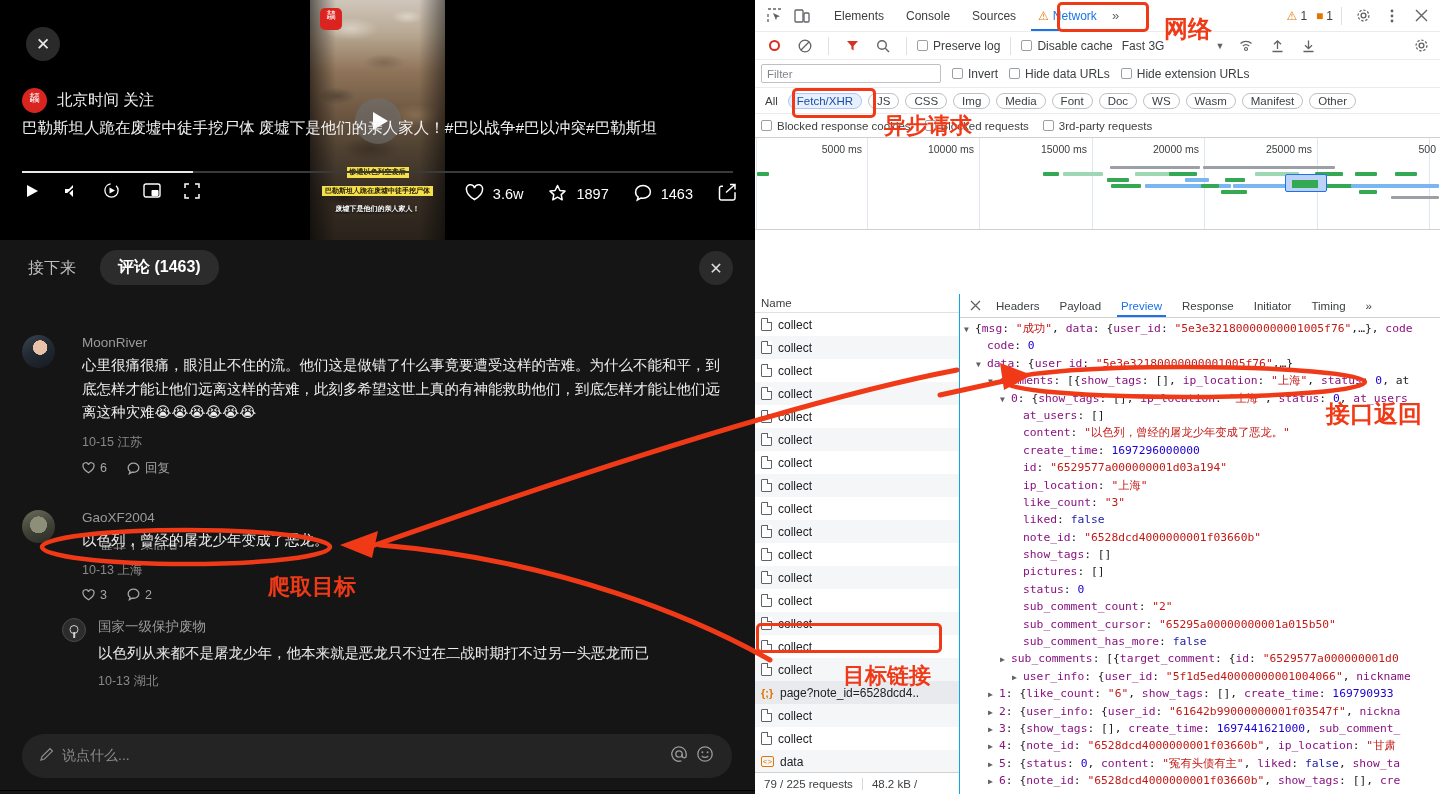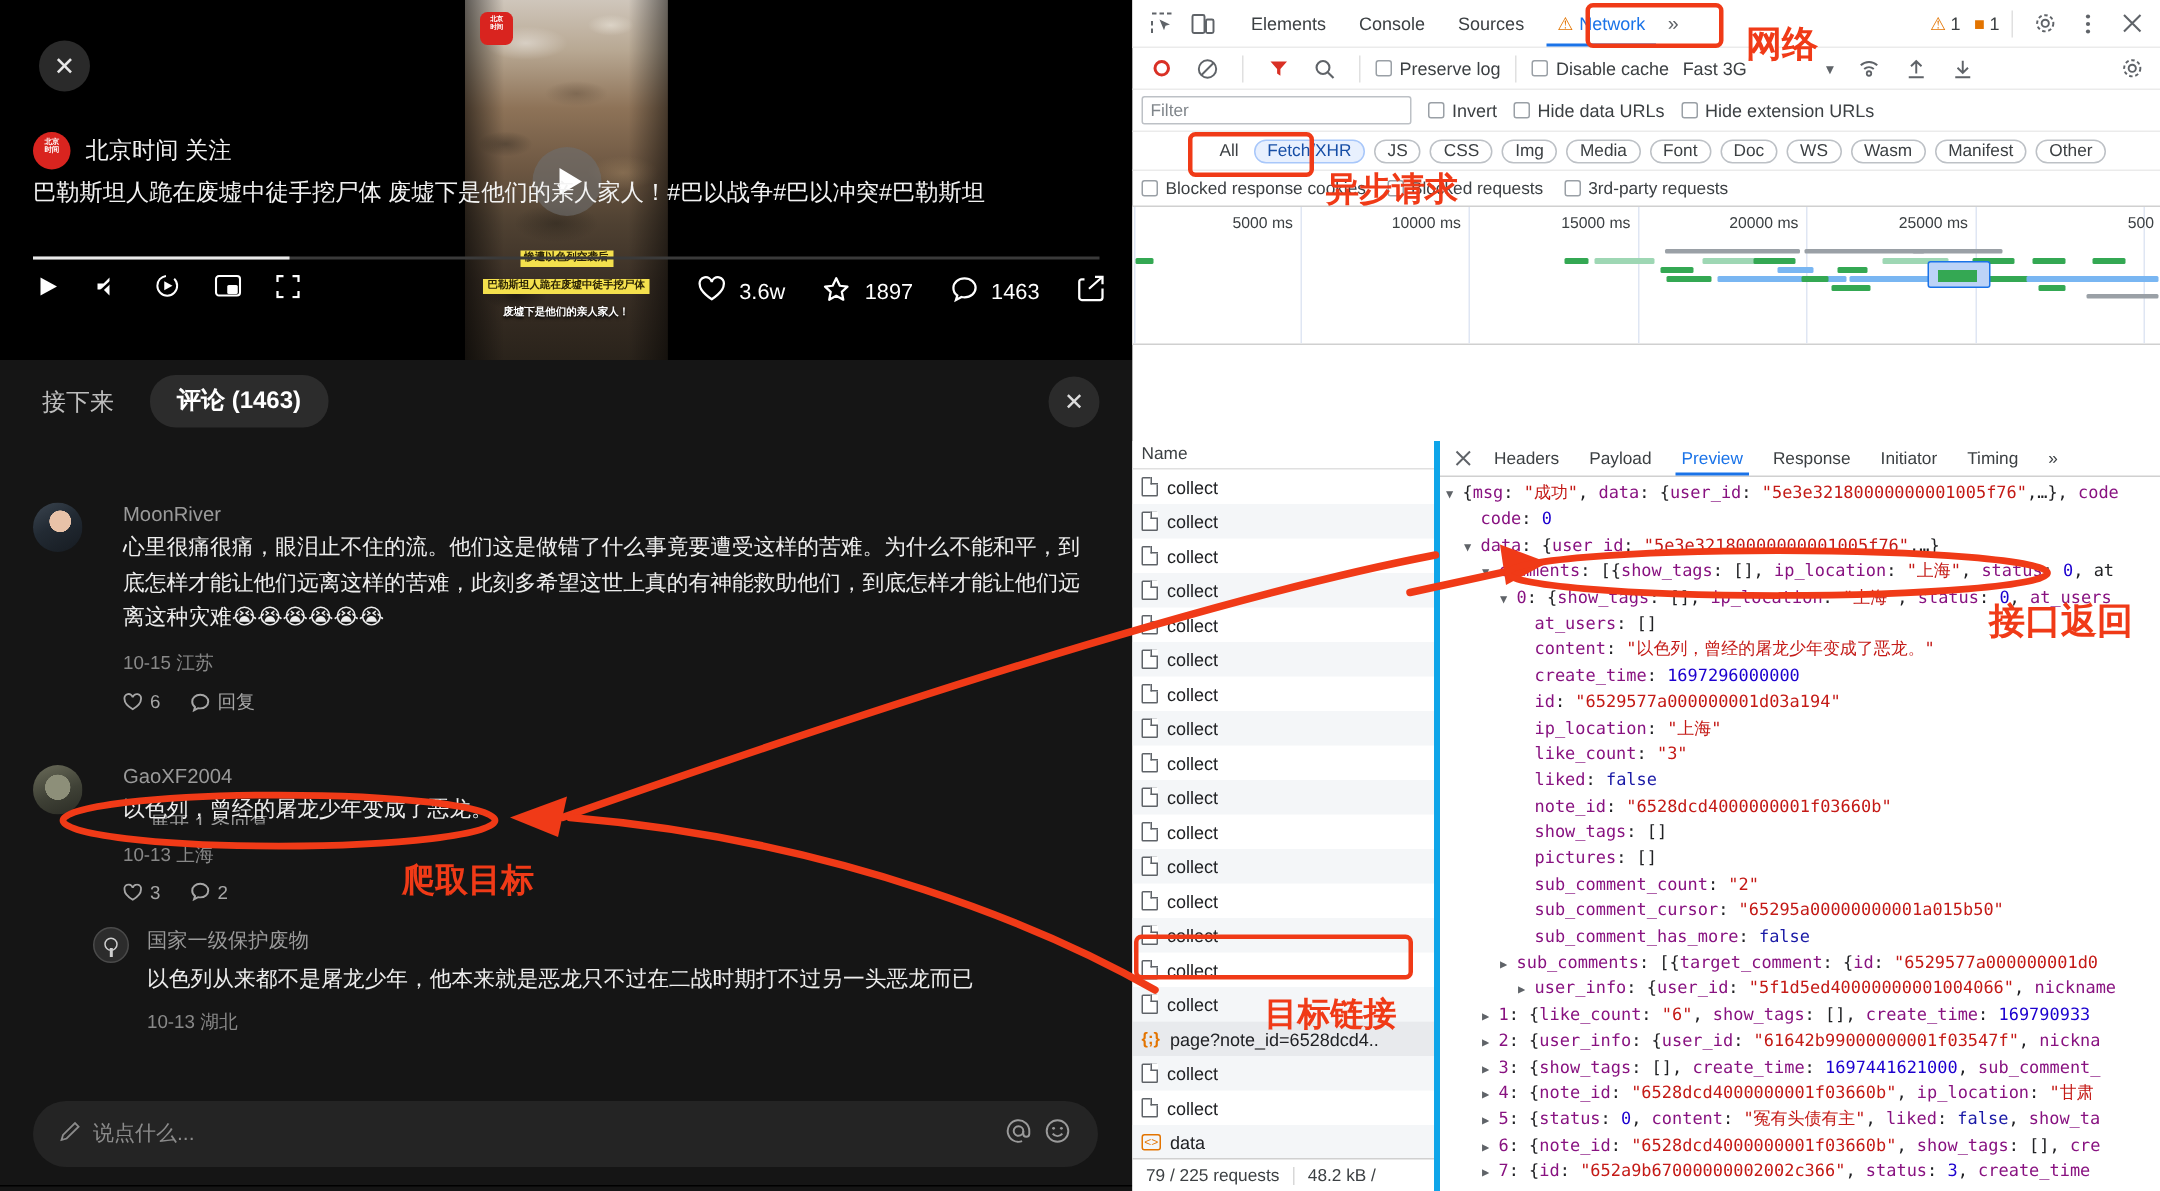--- a/index.html
+++ b/index.html
@@ -153,42 +153,42 @@
   .caret { font-size:9px; color:#5f6368; }
 
   .dt-filter { height:28px; border-bottom:1px solid #ebebeb; display:flex; align-items:center;
     padding:0 6px; gap:11px; font-size:12px; color:#3c4043; }
   .filter-input { width:180px; height:19px; border:1px solid #bdc1c6; border-radius:2px;
     padding:0 5px; font-size:11.5px; color:#80868b; display:flex; align-items:center; background:#fff;}
 
   .dt-types { height:26px; border-bottom:1px solid #ebebeb; display:flex; align-items:center;
     padding:0 6px; gap:6px; font-size:11.5px; color:#3c4043; position:relative; }
   .type-pill { border:1px solid #bdc1c6; border-radius:10px; padding:1px 8px; background:#fff; }
-  .type-pill.plain { border:none; padding:1px 4px;margin-left:48px; }
+  .type-pill.plain { border:none; padding:1px 4px; }
   .type-pill.sel { background:#e8f0fe; border-color:#a8c7fa; color:#174ea6; }
 
   .dt-blocked { height:24px; border-bottom:1px solid #d0d0d0; display:flex; align-items:center;
     padding:0 6px; gap:14px; font-size:11.5px; color:#3c4043; }
 
   
   .dt-overview { height:92px; border-bottom:1px solid #d0d0d0; position:relative; background:#fff;
     overflow:hidden; }
   .ov-ticks { position:absolute; inset:0; }
   .ov-tick { position:absolute; top:0; bottom:0; width:1px; background:#dfe6f3; }
   .ov-label { position:absolute; top:5px; font-size:10.5px; color:#3c4043; transform:translateX(-100%);
     padding-right:3px; }
   .ov-bars { position:absolute; left:0; right:0; top:26px; height:64px; }
   .bar { position:absolute; height:4px; border-radius:1px; }
   .ov-sel { position:absolute; top:36px; width:42px; height:18px; background:#bcd3f7;
     border:1.6px solid #1a73e8; border-radius:2px; }
   .ov-sel-inner { position:absolute; left:6px; top:5px; width:26px; height:8px; background:#34a853; }
 
   
   .dt-split { position:absolute; left:0; right:0; top:294px; bottom:0; display:flex; }
-  .req-list { width:205px; border-right:4px solid #0ea5e9; position:relative; background:#fff;
+  .req-list { width:205px; border-right:1px solid #0ea5e9; position:relative; background:#fff;
     display:flex; flex-direction:column; }
   .req-head { height:19px; border-bottom:1px solid #e0e0e0; display:flex; align-items:center;
     padding:0 6px; font-size:11.5px; color:#3c4043; flex:none; }
   .req-rows { flex:1; overflow:hidden; }
   .req-row { height:23px; display:flex; align-items:center; gap:6px; padding:0 6px;
     font-size:12px; color:#202124; }
   .req-row.alt { background:#f4f6f8; }
   .req-row.sel { background:#e8eaed; }
   .ico-doc { width:11px;height:13px;border:1.2px solid #5f6368;border-radius:1px; position:relative;
     flex:none; background:#fff; }
@@ -758,20 +758,21 @@
             <div class="jline" style="padding-left: 52px;"><span class="tri none"></span><span class="k">at_users</span><span class="p">: []</span></div>
             <div class="jline" style="padding-left: 52px;"><span class="tri none"></span><span class="k">content</span><span class="p">: </span><span class="s">"以色列，曾经的屠龙少年变成了恶龙。"</span></div>
             <div class="jline" style="padding-left: 52px;"><span class="tri none"></span><span class="k">create_time</span><span class="p">: </span><span class="n">1697296000000</span></div>
             <div class="jline" style="padding-left: 52px;"><span class="tri none"></span><span class="k">id</span><span class="p">: </span><span class="s">"6529577a000000001d03a194"</span></div>
             <div class="jline" style="padding-left: 52px;"><span class="tri none"></span><span class="k">ip_location</span><span class="p">: </span><span class="s">"上海"</span></div>
             <div class="jline" style="padding-left: 52px;"><span class="tri none"></span><span class="k">like_count</span><span class="p">: </span><span class="s">"3"</span></div>
             <div class="jline" style="padding-left: 52px;"><span class="tri none"></span><span class="k">liked</span><span class="p">: </span><span class="kb">false</span></div>
             <div class="jline" style="padding-left: 52px;"><span class="tri none"></span><span class="k">note_id</span><span class="p">: </span><span class="s">"6528dcd4000000001f03660b"</span></div>
             <div class="jline" style="padding-left: 52px;"><span class="tri none"></span><span class="k">show_tags</span><span class="p">: []</span></div>
             <div class="jline" style="padding-left: 52px;"><span class="tri none"></span><span class="k">pictures</span><span class="p">: []</span></div>
+            <div class="jline" style="padding-left: 52px;"><span class="tri none"></span><span class="k">status</span><span class="p">: </span><span class="n">0</span></div>
             <div class="jline" style="padding-left: 52px;"><span class="tri none"></span><span class="k">sub_comment_count</span><span class="p">: </span><span class="s">"2"</span></div>
             <div class="jline" style="padding-left: 52px;"><span class="tri none"></span><span class="k">sub_comment_cursor</span><span class="p">: </span><span class="s">"65295a00000000001a015b50"</span></div>
             <div class="jline" style="padding-left: 52px;"><span class="tri none"></span><span class="k">sub_comment_has_more</span><span class="p">: </span><span class="kb">false</span></div>
             <div class="jline" style="padding-left: 40px;"><span class="tri closed"></span><span class="k">sub_comments</span><span class="p">: [{</span><span class="k">target_comment</span><span class="p">: {</span><span class="k">id</span><span class="p">: </span><span class="s">"6529577a000000001d0</span></div>
             <div class="jline" style="padding-left: 52px;"><span class="tri closed"></span><span class="k">user_info</span><span class="p">: {</span><span class="k">user_id</span><span class="p">: </span><span class="s">"5f1d5ed40000000001004066"</span><span class="p">, </span><span class="k">nickname</span></div>
             <div class="jline" style="padding-left: 28px;"><span class="tri closed"></span><span class="idx">1</span><span class="p">: {</span><span class="k">like_count</span><span class="p">: </span><span class="s">"6"</span><span class="p">, </span><span class="k">show_tags</span><span class="p">: [], </span><span class="k">create_time</span><span class="p">: </span><span class="n">169790933</span></div>
             <div class="jline" style="padding-left: 28px;"><span class="tri closed"></span><span class="idx">2</span><span class="p">: {</span><span class="k">user_info</span><span class="p">: {</span><span class="k">user_id</span><span class="p">: </span><span class="s">"61642b99000000001f03547f"</span><span class="p">, </span><span class="k">nickna</span></div>
             <div class="jline" style="padding-left: 28px;"><span class="tri closed"></span><span class="idx">3</span><span class="p">: {</span><span class="k">show_tags</span><span class="p">: [], </span><span class="k">create_time</span><span class="p">: </span><span class="n">1697441621000</span><span class="p">, </span><span class="k">sub_comment_</span></div>
             <div class="jline" style="padding-left: 28px;"><span class="tri closed"></span><span class="idx">4</span><span class="p">: {</span><span class="k">note_id</span><span class="p">: </span><span class="s">"6528dcd4000000001f03660b"</span><span class="p">, </span><span class="k">ip_location</span><span class="p">: </span><span class="s">"甘肃</span></div>
             <div class="jline" style="padding-left: 28px;"><span class="tri closed"></span><span class="idx">5</span><span class="p">: {</span><span class="k">status</span><span class="p">: </span><span class="n">0</span><span class="p">, </span><span class="k">content</span><span class="p">: </span><span class="s">"冤有头债有主"</span><span class="p">, </span><span class="k">liked</span><span class="p">: </span><span class="kb">false</span><span class="p">, </span><span class="k">show_ta</span></div>

